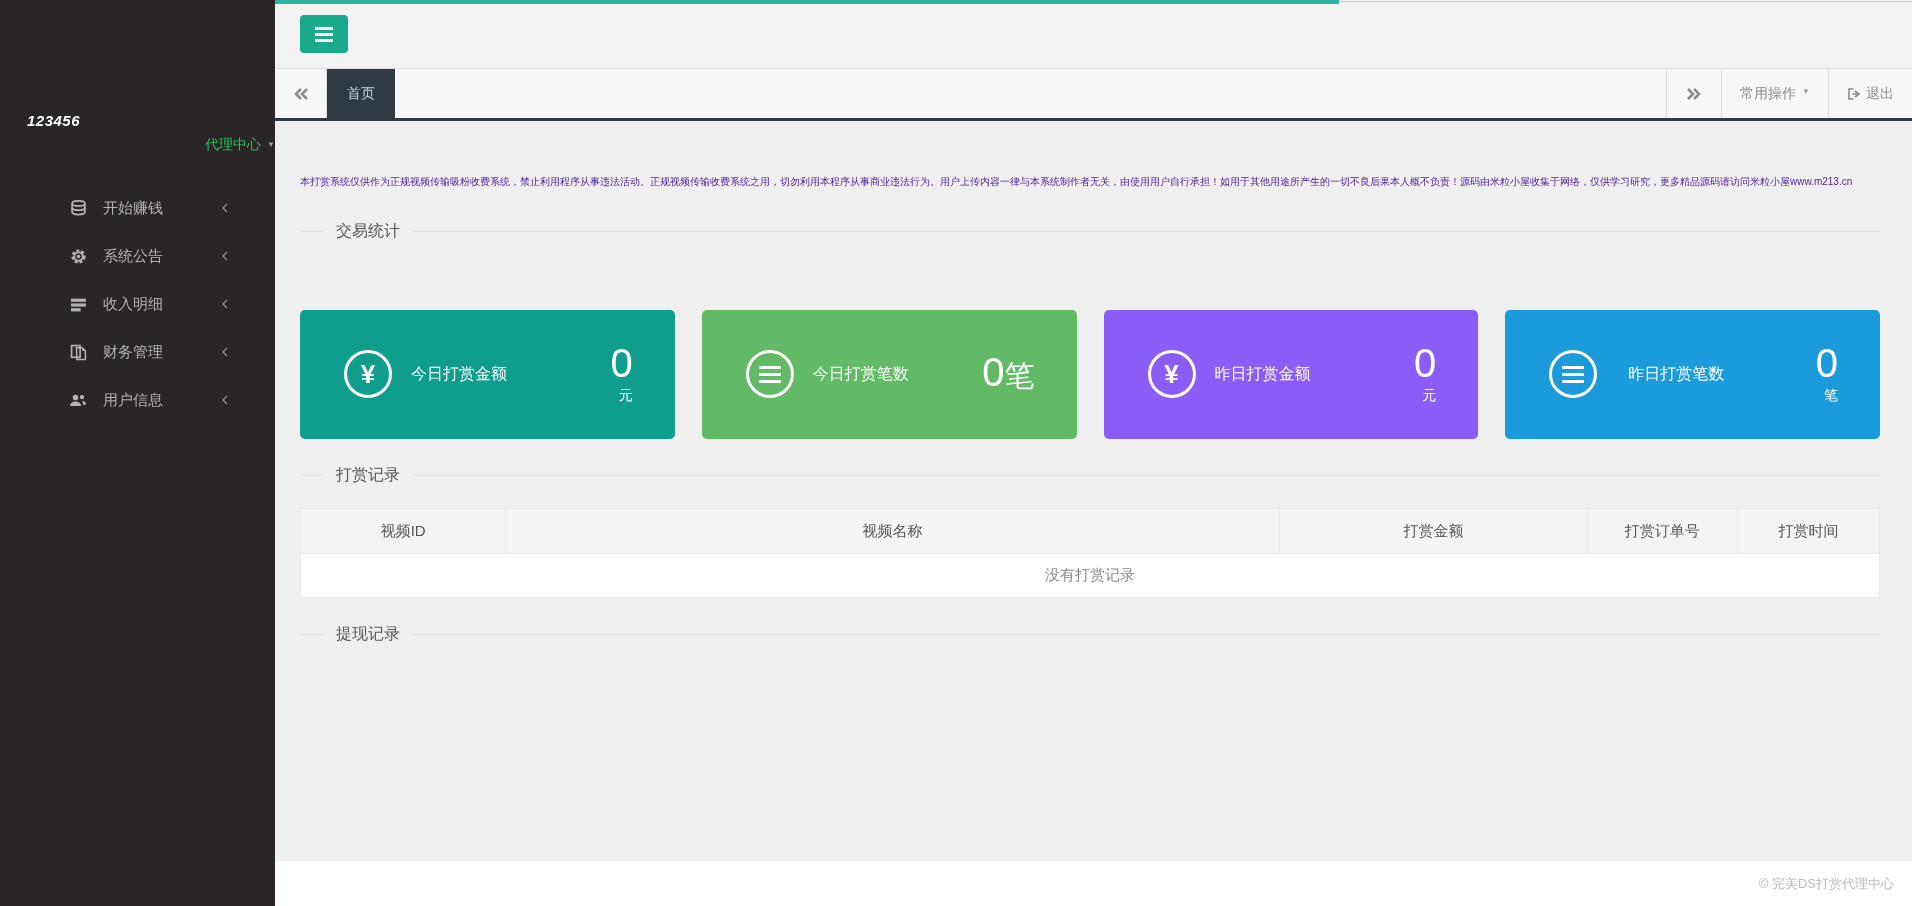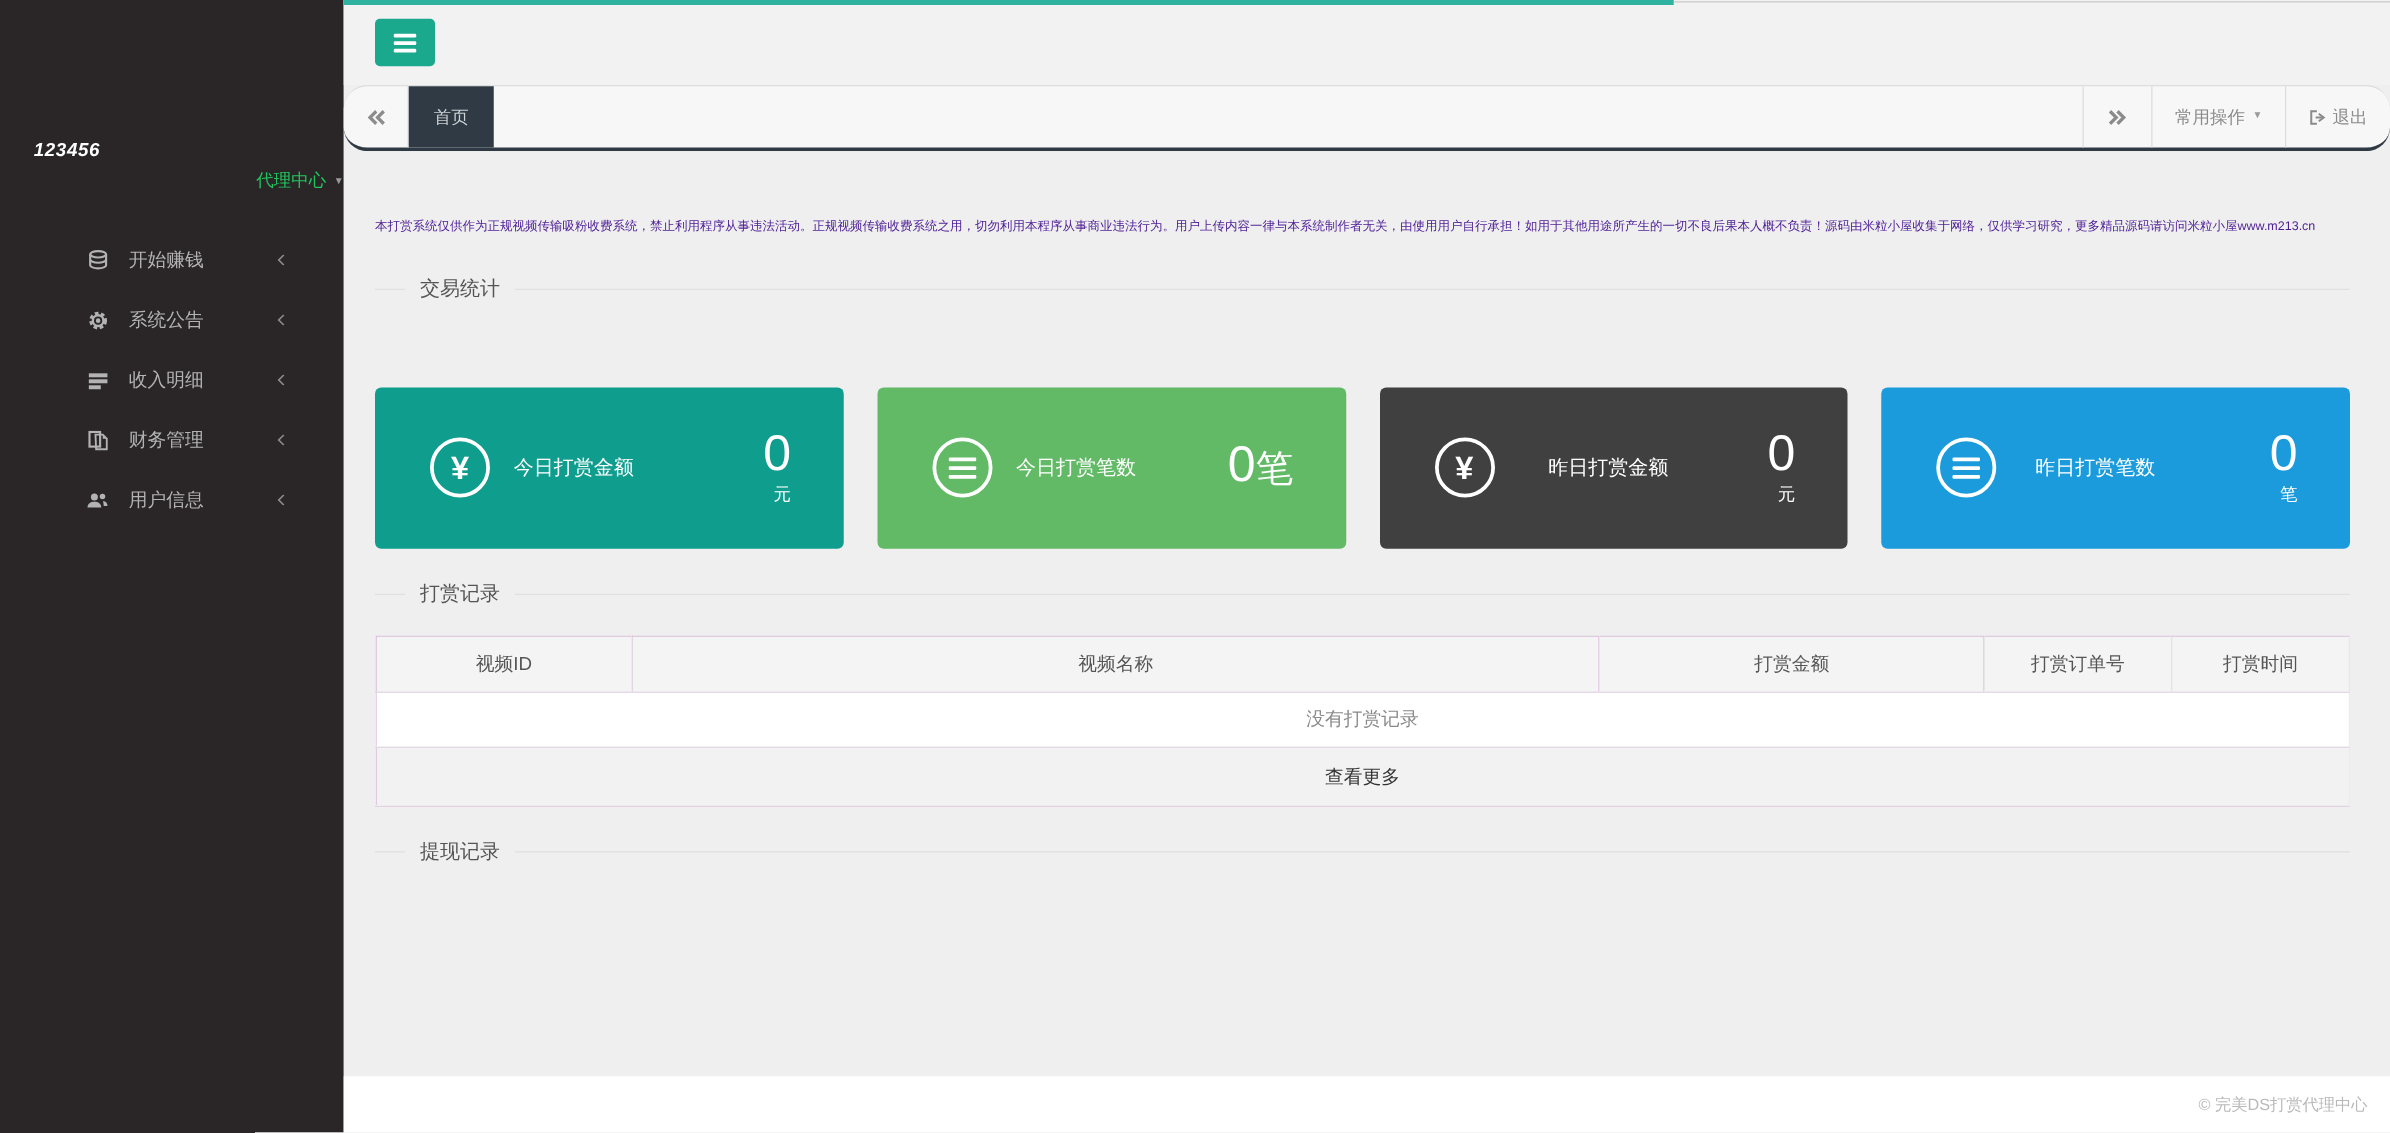--- a/index.html
+++ b/index.html
@@ -24,21 +24,21 @@
   .main { flex:1; position:relative; display:flex; flex-direction:column; background:#efefef; }
   .progress-line { position:absolute; top:0; left:0; right:0; height:4px; display:flex; z-index:5; }
   .progress-green { width:65%; height:4px; }
   .progress-rest { flex:1; height:1px; margin-top:1px; background:#c9c9c9; }
 
   .topbar { height:68px; background:#f2f2f2; display:flex; align-items:center; padding-left:25px; }
   .menu-toggle { width:48px; height:38px; border:none; border-radius:4px; background:#1aa98c; cursor:pointer; display:flex; align-items:center; justify-content:center; }
   .hamburger { display:inline-flex; flex-direction:column; gap:3px; }
   .hamburger i { width:18px; height:3px; background:#fff; border-radius:1px; }
 
-  .tabbar { height:53px; background:#f7f7f7; border-top:1px solid #ddd; border-bottom:3px solid #2f3a44; display:flex; align-items:stretch;border-radius:19px; }
+  .tabbar { height:53px; background:#f7f7f7; border-top:1px solid #ddd; border-bottom:3px solid #2f3a44; display:flex; align-items:stretch; }
   .tab-scroll { width:52px; display:flex; align-items:center; justify-content:center; cursor:pointer; }
   .tab-scroll svg { stroke:#8c8c8c; }
   .tab-scroll-left { border-right:1px solid #ddd; }
   .tab { min-width:68px; padding:0 18px; display:flex; align-items:center; justify-content:center; font-size:14px; cursor:pointer; }
   .tab.active { background:#2f3a44; color:#ccd1d5; }
   .tab-spacer { flex:1; }
   .tab-action { display:flex; align-items:center; padding:0 18px; border-left:1px solid #ddd; color:#8b8b8b; font-size:14px; cursor:pointer; }
   .tab-action svg { stroke:#8b8b8b; fill:none; }
   .logout-glyph { margin-right:4px; display:inline-flex; }
 
@@ -239,21 +239,21 @@
               <i></i>
               <i></i>
               <i></i>
             </span>
           <span class="card-label">今日打赏笔数</span>
           <span class="card-value-wrap">
             <span class="card-value">0</span>
             <span class="card-unit">笔</span>
           </span>
         </div>
-        <div class="card" style="background-color: #404040; gap: 24px;">
+        <div class="card" style="background-color: #8b5cf6;">
           <span class="card-icon icon-yen"></span>
           <span class="card-label">昨日打赏金额</span>
           <span class="card-value-wrap">
             <span class="card-value">0</span>
             <span class="card-unit">元</span>
           </span>
         </div>
         <div class="card" style="background-color: rgb(27, 155, 220); gap: 12px;">
           <span class="card-icon icon-listcircle">
               <i></i>
@@ -279,23 +279,20 @@
             <th>视频名称</th>
             <th>打赏金额</th>
             <th>打赏订单号</th>
             <th>打赏时间</th>
           </tr>
         </thead>
         <tbody>
           <tr class="empty-row">
             <td colspan="5">没有打赏记录</td>
           </tr>
-          <tr class="more-row">
-            <td colspan="5">查看更多</td>
-          </tr>
         </tbody>
       </table>
 
       <div class="section-title">
         <span>提现记录</span>
       </div>
     </div>
 
     <footer class="footer">
       <span>© 完美DS打赏代理中心</span>

